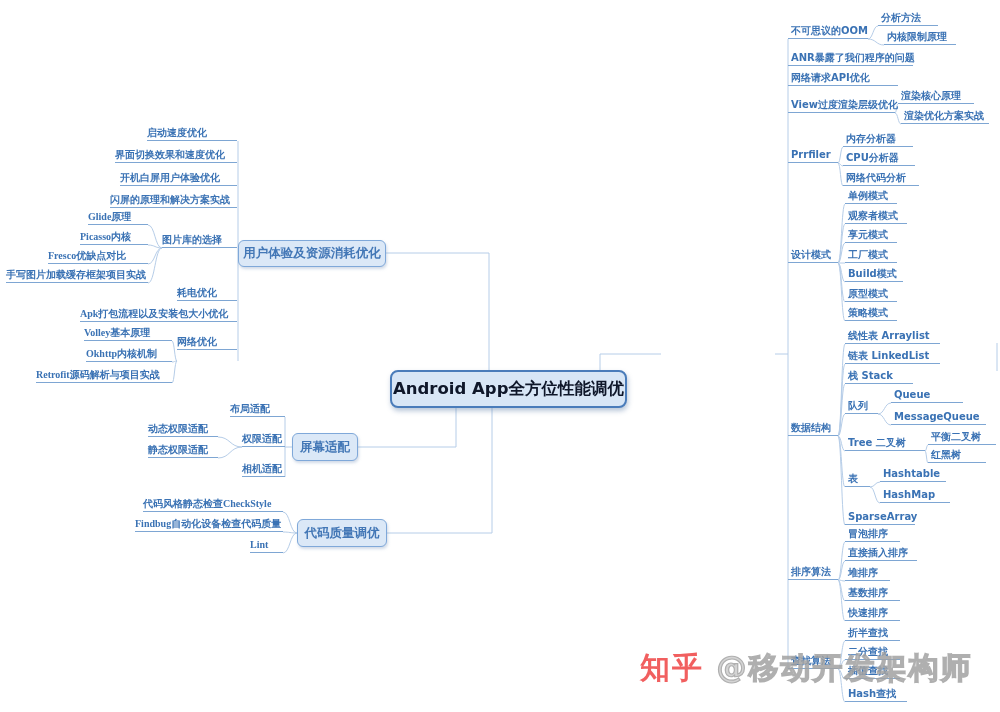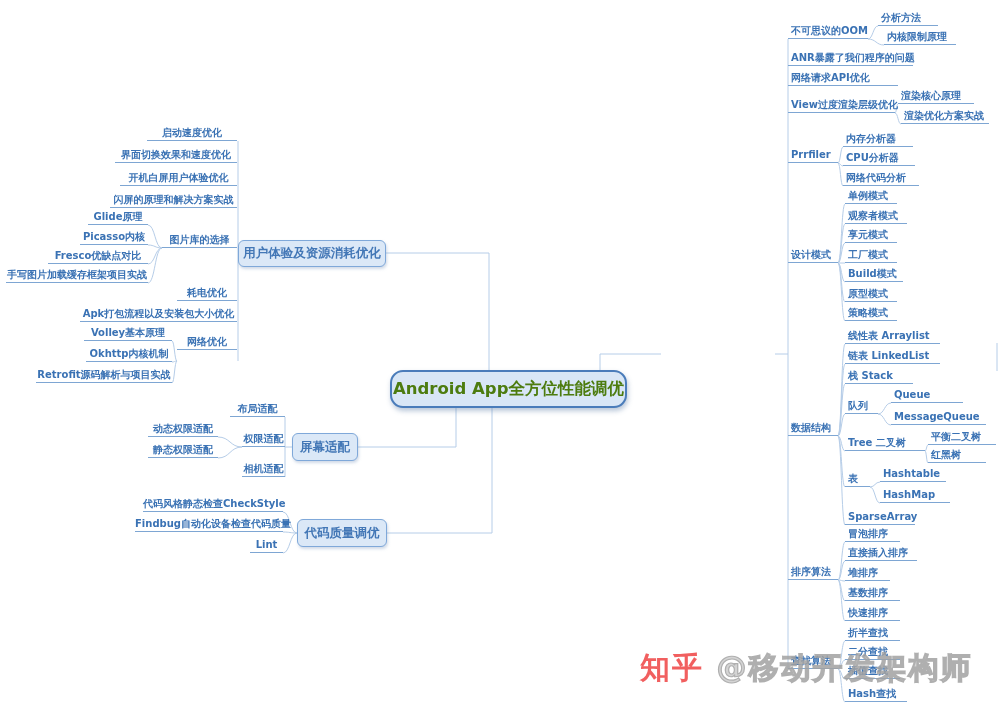--- a/index.html
+++ b/index.html
@@ -3,28 +3,28 @@
 <meta charset="utf-8">
 <style>
   html,body{margin:0;padding:0;background:#fff;}
   .stage{position:relative;width:1000px;height:712px;background:#ffffff;overflow:hidden;
          font-family:"DejaVu Sans","Liberation Sans",sans-serif;}
   svg.wires{position:absolute;left:0;top:0;pointer-events:none;}
   svg.wires path{fill:none;stroke:#b6cde8;stroke-width:1;}
   .leaf{position:absolute;box-sizing:border-box;height:16px;line-height:13px;padding-top:1px;
         font-size:10px;font-weight:bold;color:#3a72b4;border-bottom:1.5px solid #7ea6d3;
         white-space:nowrap;overflow:visible;}
-  .lf{text-align:center;}
+  .lf{text-align:left;font-family:Liberation Serif, serif;}
   .rf{text-align:left;padding-left:3px;}
   .bx{position:absolute;box-sizing:border-box;display:flex;align-items:center;justify-content:center;
       background:#dbe8f7;border:1.5px solid #7fa8d9;border-radius:6px;color:#4377b6;
       font-weight:bold;font-size:12.5px;white-space:nowrap;
       box-shadow:1px 2px 3px rgba(120,150,190,.35);}
   .central{position:absolute;box-sizing:border-box;display:flex;align-items:center;justify-content:center;
-      background:#d8e6f6;border:2.5px solid #4a7cba;border-radius:13px;color:#4d7c0f;
+      background:#d8e6f6;border:2.5px solid #4a7cba;border-radius:8px;color:#0f172a;
       font-weight:bold;font-size:16.5px;white-space:nowrap;
       box-shadow:1px 3px 5px rgba(100,130,170,.45);}
   .watermark{position:absolute;left:640px;top:648px;font-size:30px;font-weight:bold;
       letter-spacing:2px;white-space:nowrap;opacity:.85;}
   .wm-solid{color:#ef4444;}
   .wm-hollow{color:#cdcdcd;margin-top:20px;-webkit-text-stroke:1.2px #a2a2a2;}
 </style>
 </head>
 <body>
 

